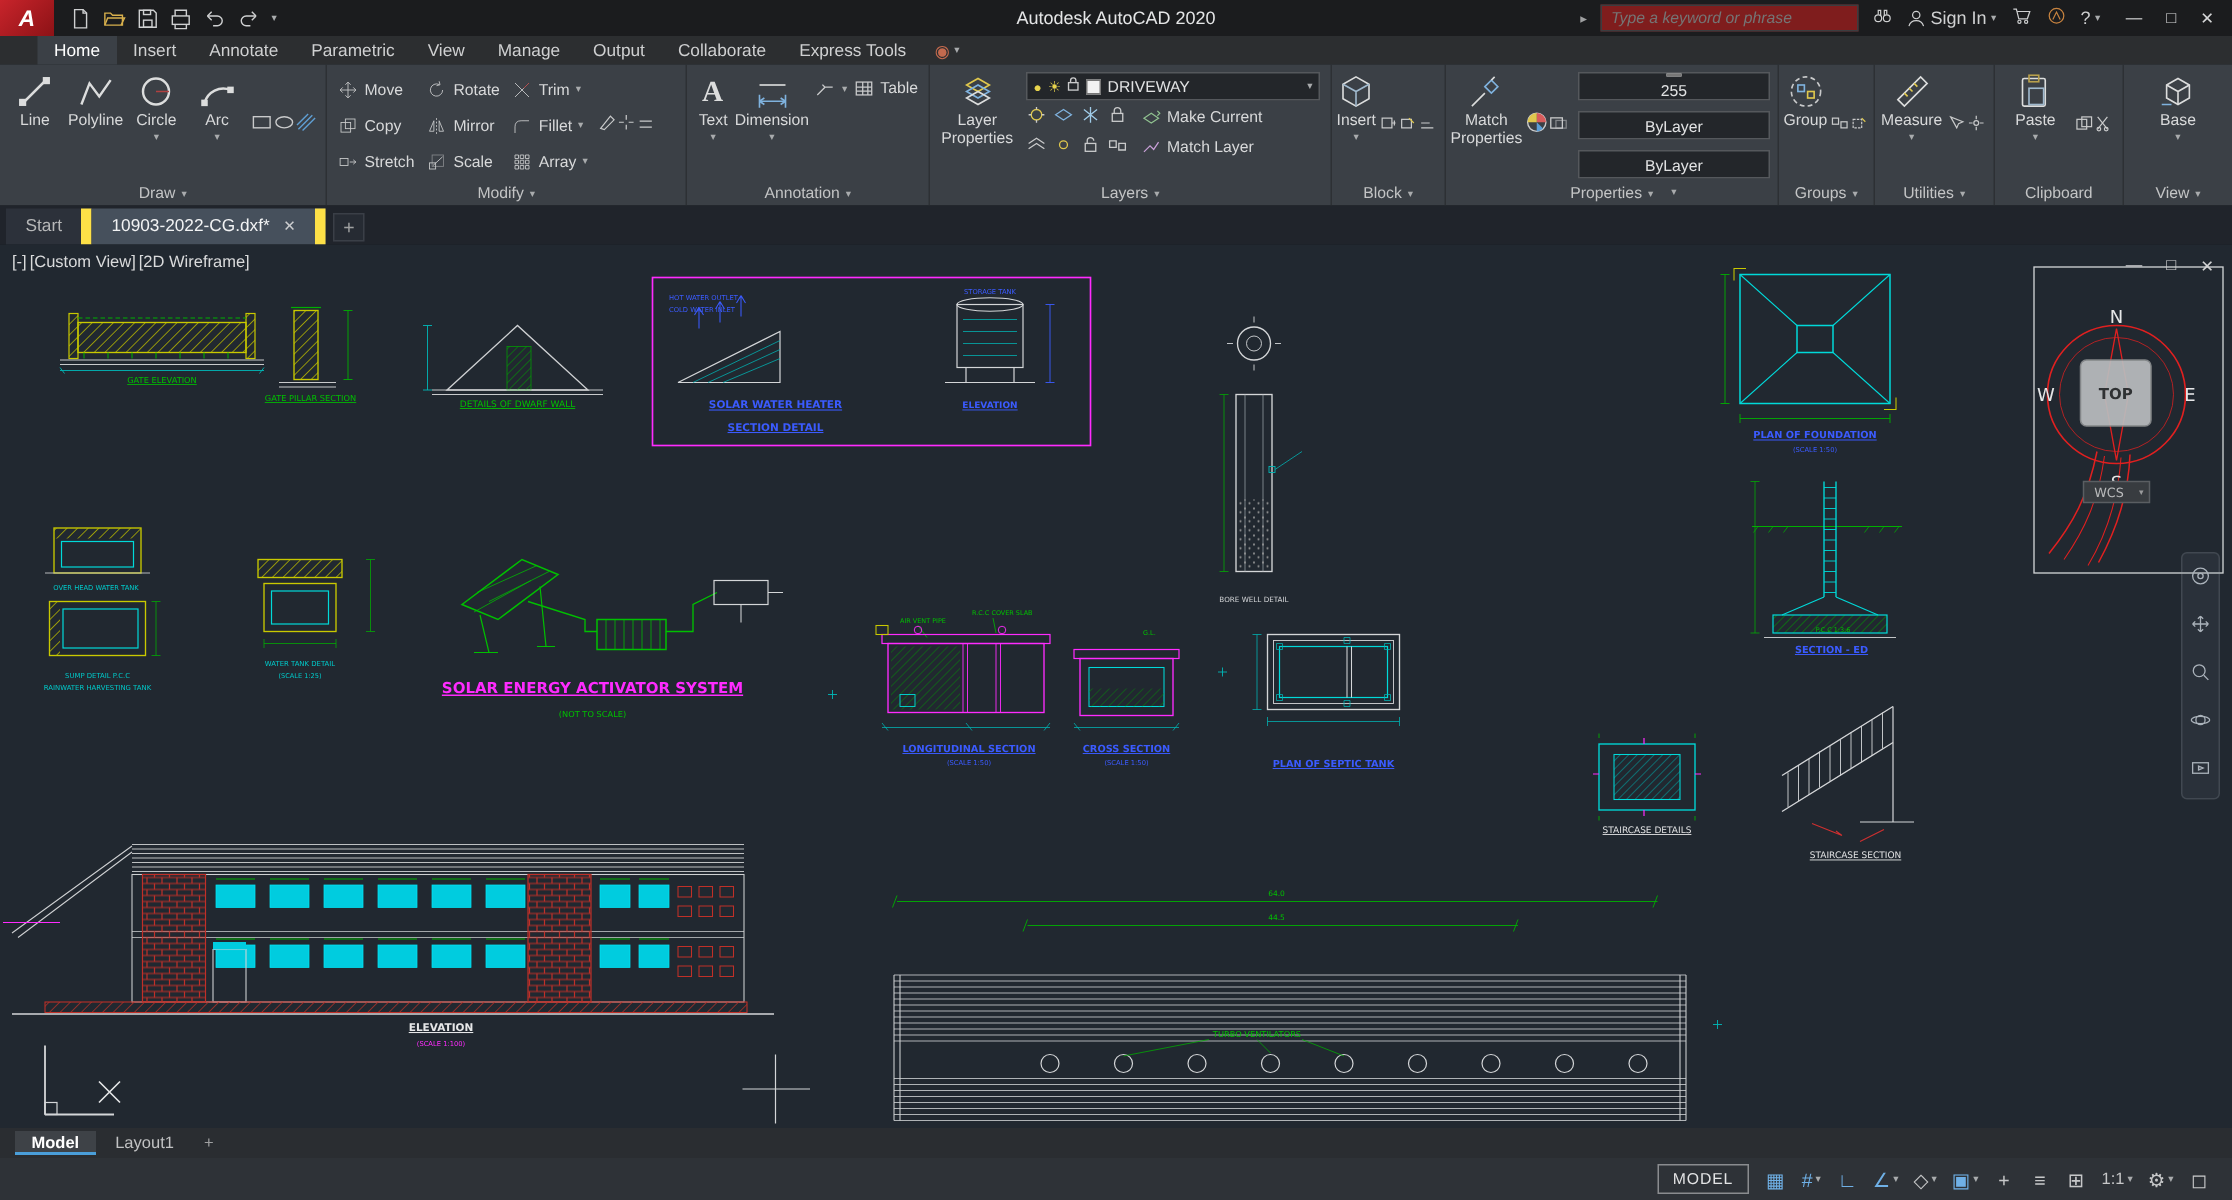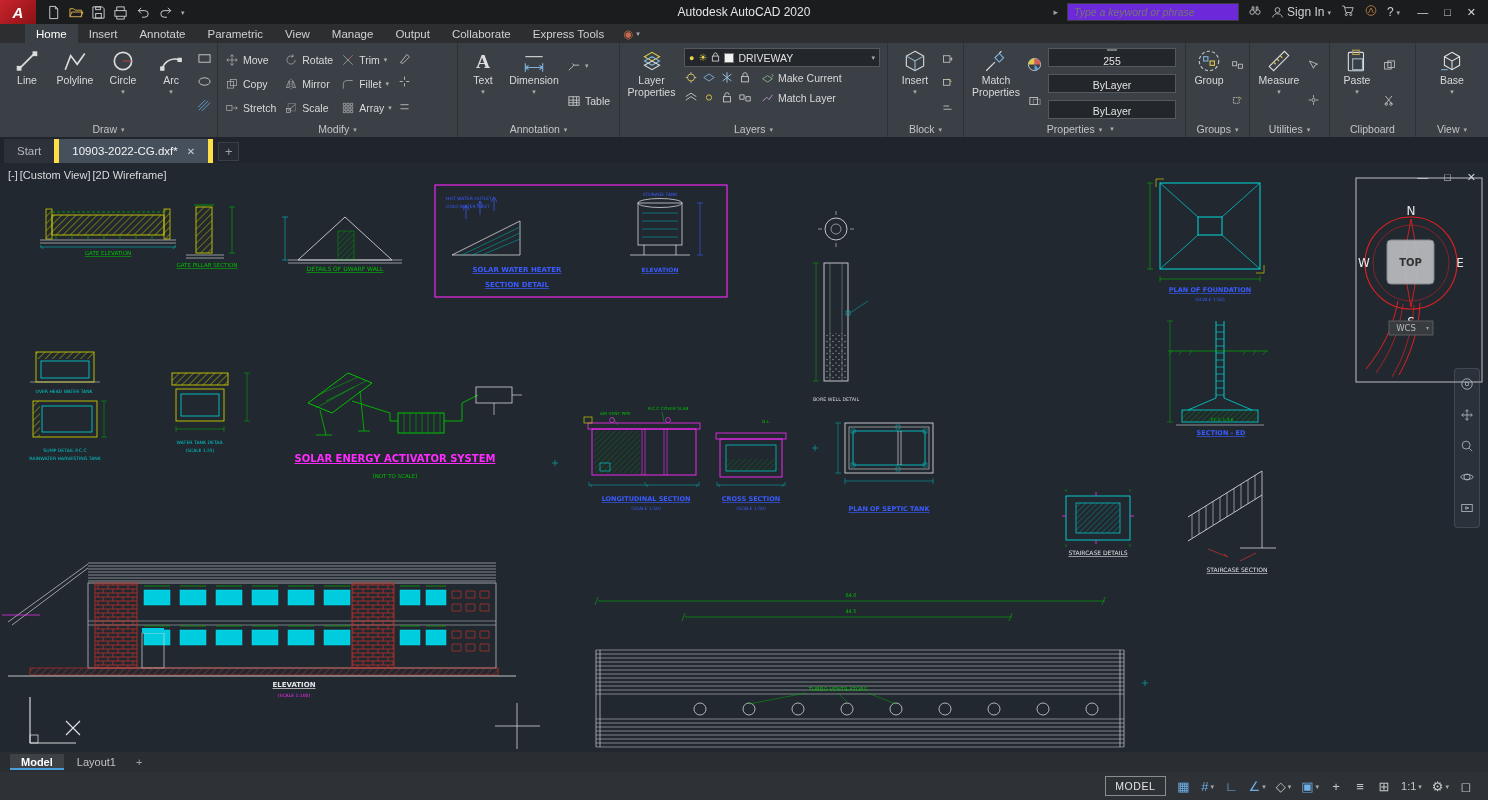--- a/index.html
+++ b/index.html
@@ -8,55 +8,55 @@
   .app{width:1488px;height:800px;display:flex;flex-direction:column;}
 
   
   .titlebar{height:24px;background:#1b1c1e;display:flex;align-items:center;color:#d5d6d7;font-size:12px;position:relative;flex:0 0 auto;}
   .logo{width:36px;height:24px;background:linear-gradient(135deg,#c8242b,#8c1216);color:#fff;font-weight:bold;font-size:15px;display:flex;align-items:center;justify-content:center;font-style:italic;}
   .qat{display:flex;gap:7px;padding:0 10px;align-items:center;}
   .qat svg{display:block;}
   .title-center{position:absolute;left:0;right:0;text-align:center;pointer-events:none;font-size:12px;color:#e4e5e6;}
   .title-right{margin-left:auto;display:flex;align-items:center;gap:9px;padding-right:4px;z-index:2;}
   .playglyph{color:#9fa0a1;font-size:9px;}
-  .search-wrap{display:flex;align-items:center;background:#6d28d9;border:1px solid #3b3d40;height:18px;width:172px;padding:0 6px;}
+  .search-wrap{display:flex;align-items:center;background:#7f1d1d;border:1px solid #3b3d40;height:18px;width:172px;padding:0 6px;}
   .search-wrap input{background:transparent;border:0;outline:0;color:#b9babb;font-style:italic;font-size:10.5px;width:100%;font-family:"Liberation Sans",sans-serif;}
   .tb-ic{display:flex;align-items:center;gap:3px;color:#cfd0d1;}
   .arrow{font-size:7px;color:#a9abad;line-height:1;}
   .win-ctl{display:flex;align-items:center;}
   .win-ctl span{padding:0 8px;font-size:11px;color:#d5d6d7;}
 
   
   .menubar{height:19px;background:#2c2e30;display:flex;align-items:stretch;padding-left:25px;font-size:11.5px;color:#cfd0d1;flex:0 0 auto;}
   .mtab{padding:0 11px;display:flex;align-items:center;cursor:default;}
   .mtab.active{background:#3b4046;color:#ffffff;}
   .mtab-extra{display:flex;align-items:center;gap:3px;padding:0 8px;color:#c46a4e;}
 
   
   .ribbon{height:94px;background:#3b4046;display:flex;color:#d8d9da;flex:0 0 auto;}
   .panel{border-right:1px solid #2d3034;display:flex;flex-direction:column;flex:0 0 auto;}
   .pbody{flex:1;display:flex;padding:3px 3px 0;}
   .plabel{height:16px;display:flex;align-items:center;justify-content:center;gap:4px;font-size:10.5px;color:#c3c4c5;text-align:right;}
   .bigbtn{width:48px;display:flex;flex-direction:column;align-items:center;gap:1px;font-size:10.5px;text-align:center;padding-top:2px;line-height:1.1;}
   .bigbtn.w56{width:58px;}
-  .smallcol{display:flex;flex-direction:column;justify-content:space-around;align-items:center;padding:2px 2px;}
+  .smallcol{display:flex;flex-direction:row;justify-content:space-around;align-items:center;padding:2px 2px;}
   .modgrid{display:grid;grid-template-columns:auto auto auto;column-gap:4px;row-gap:1px;align-content:space-around;padding:2px 2px;}
   .srow{display:flex;align-items:center;gap:4px;font-size:10.5px;padding:0 2px;height:22px;}
   .lcol{display:flex;flex-direction:column;gap:2px;padding:2px 4px;}
   .layerdd,.propdd{height:19px;background:#23262a;border:1px solid #55585c;display:flex;align-items:center;gap:4px;font-size:10.5px;padding:0 4px;color:#e1e2e3;}
   .layerdd{width:196px;}
   .propdd{width:128px;flex-direction:column;}
   .swatch{width:10px;height:10px;background:#f2f2f2;border:1px solid #777;display:inline-block;}
   .ddfill{flex:1;}
   .lrow{display:flex;align-items:center;gap:5px;font-size:10.5px;}
   .minigrid{display:grid;grid-template-columns:repeat(4,16px);gap:2px;}
 
   
   .filetabs{height:26px;background:#20242b;display:flex;align-items:flex-end;padding-left:4px;flex:0 0 auto;}
-  .ftab{height:24px;display:flex;align-items:center;padding:0 13px;font-size:11.5px;color:#b7b8b9;background:#2c313a;border-right:5px solid #fde047;gap:9px;}
+  .ftab{height:24px;display:flex;align-items:center;padding:0 13px;font-size:11.5px;color:#b7b8b9;background:#2c313a;border-right:7px solid #fde047;gap:9px;}
   .ftab.active{background:#46505c;color:#f2f3f4;}
   .ftab .close{font-size:10px;color:#cdced0;}
   .addtab{width:21px;height:19px;margin-left:5px;margin-bottom:2px;display:flex;align-items:center;justify-content:center;border:1px solid #3a3f47;color:#9fa0a1;background:#262b33;font-size:13px;}
 
   
   .canvas{position:relative;height:589px;background:#212830;overflow:hidden;flex:0 0 auto;}
   .canvas svg.cad{position:absolute;inset:0;}
   svg.cad text{font-family:"DejaVu Sans",sans-serif;}
   .vplabel{position:absolute;left:8px;top:6px;font-size:11px;color:#dadbdc;display:flex;gap:2px;z-index:3;}
   .canvas-wc{position:absolute;right:12px;top:8px;color:#d2d3d4;font-size:11px;display:flex;gap:16px;z-index:4;}

